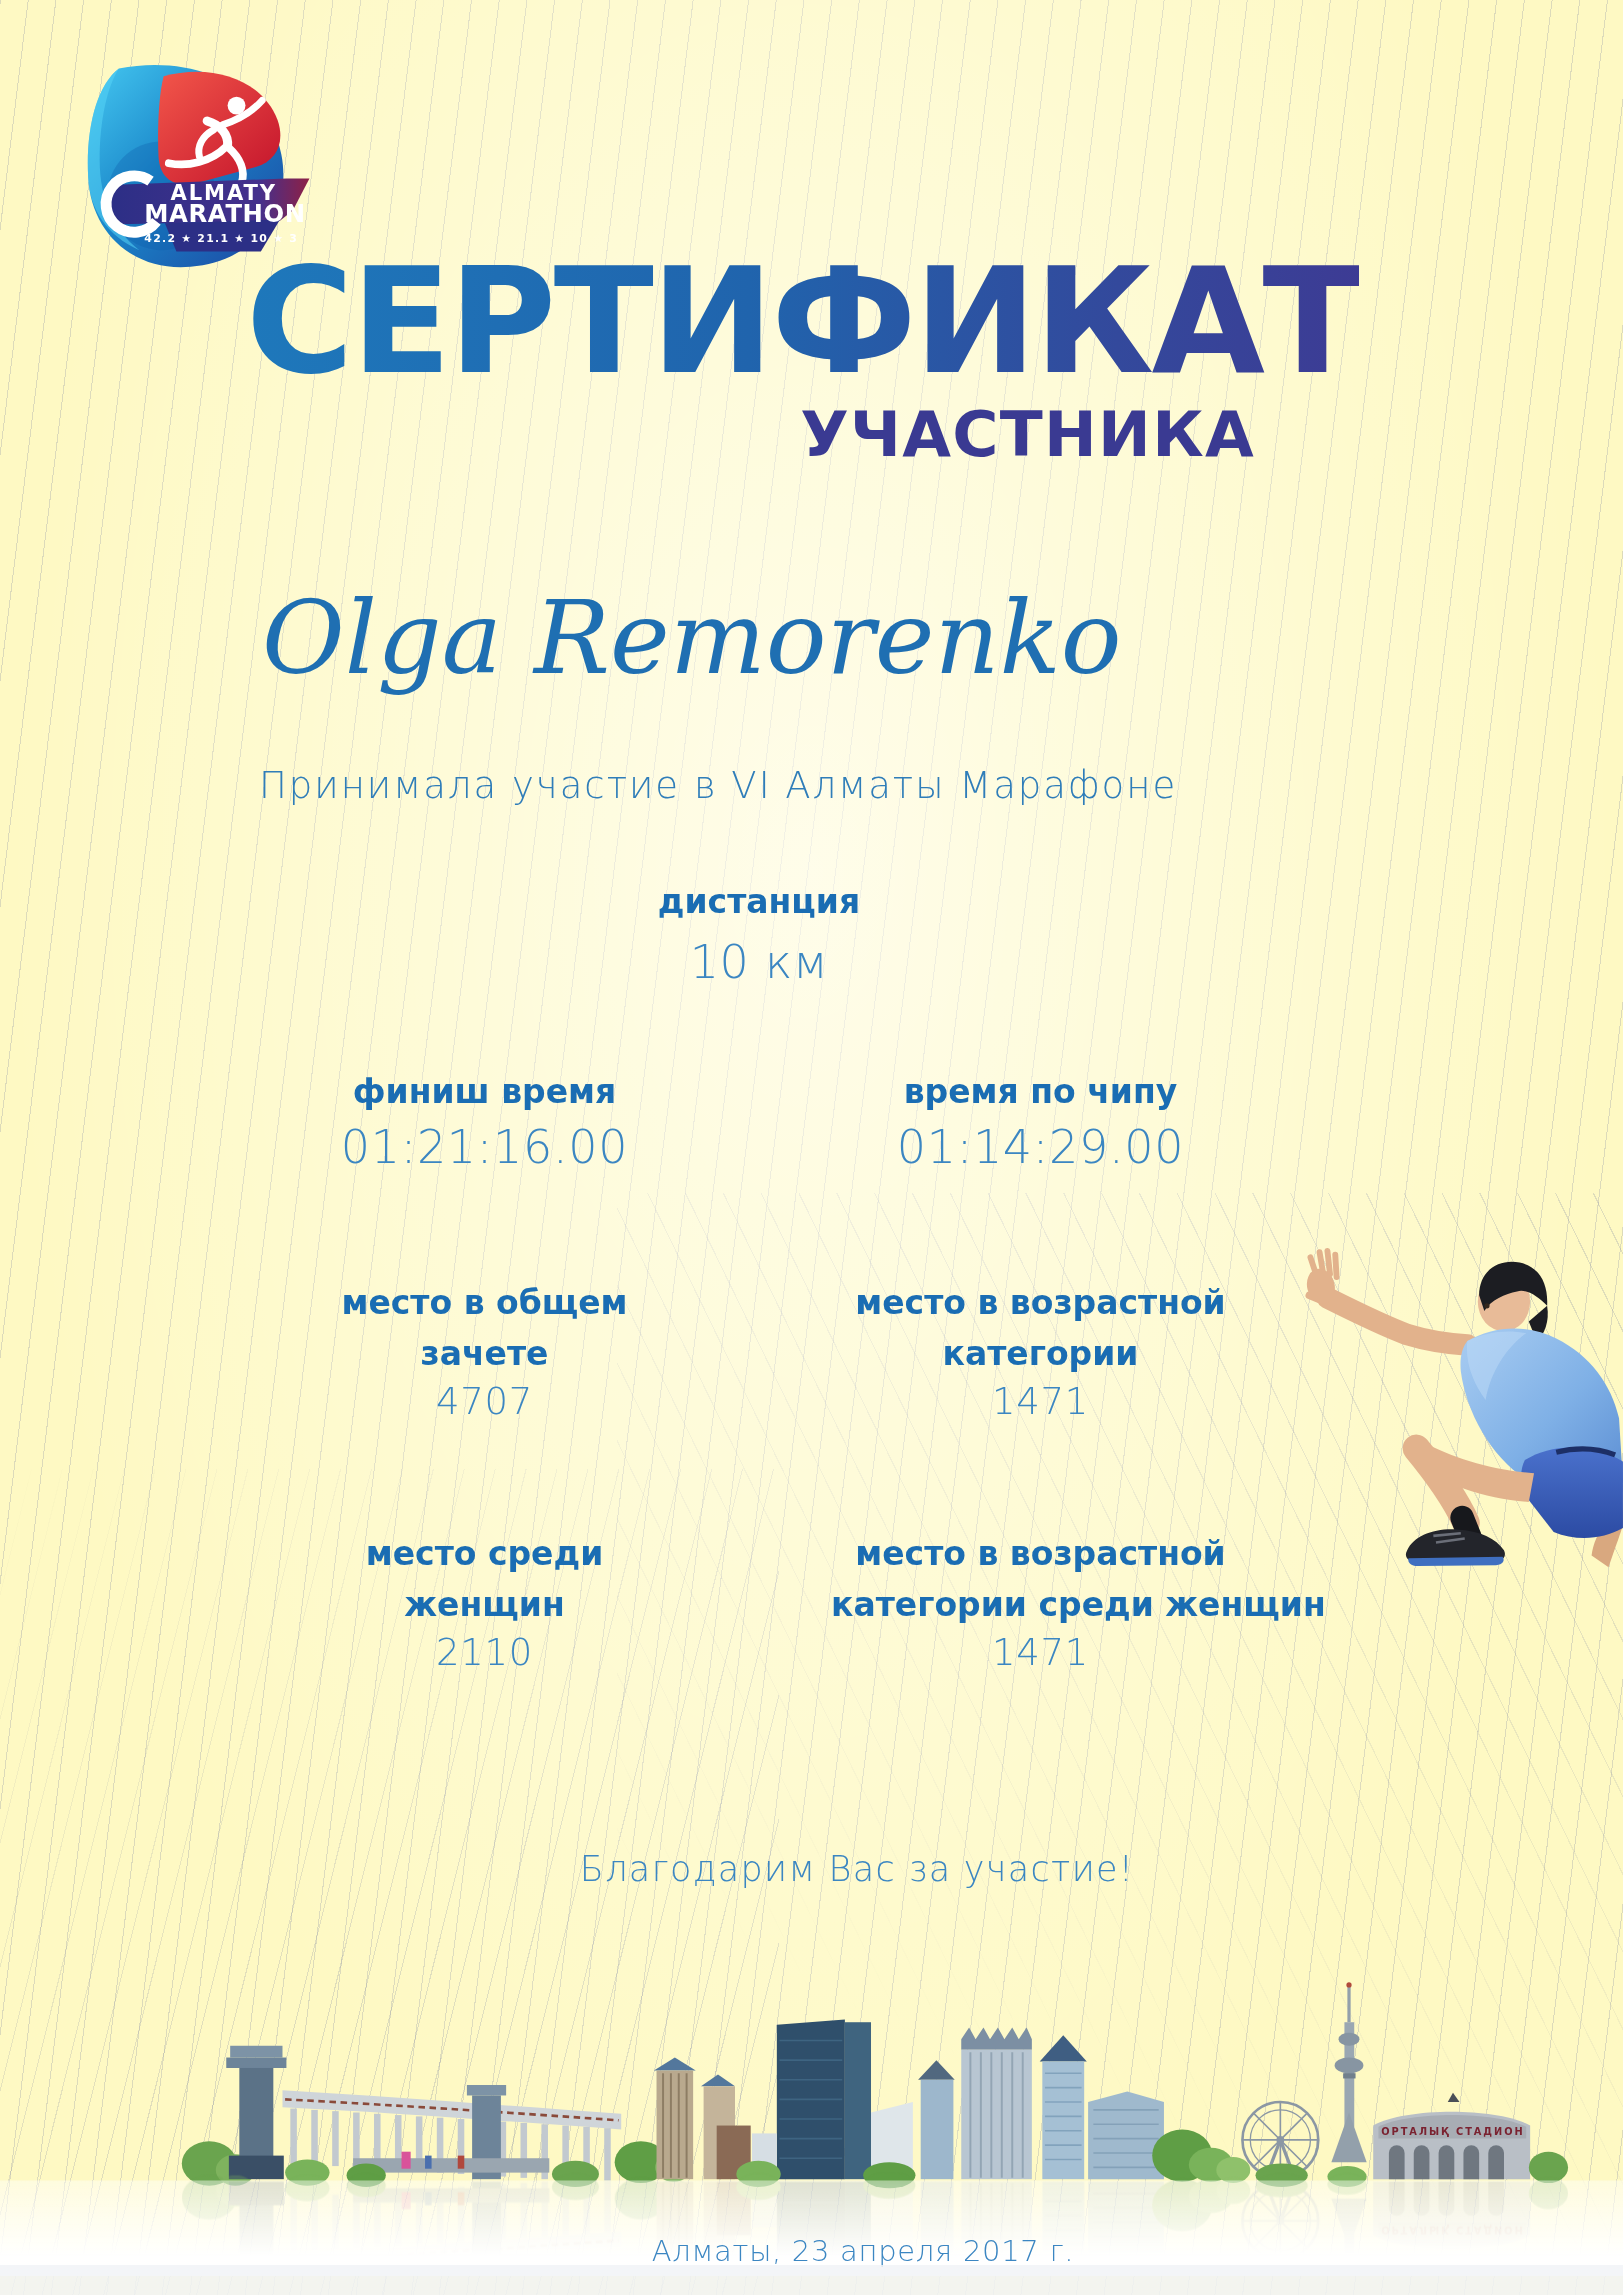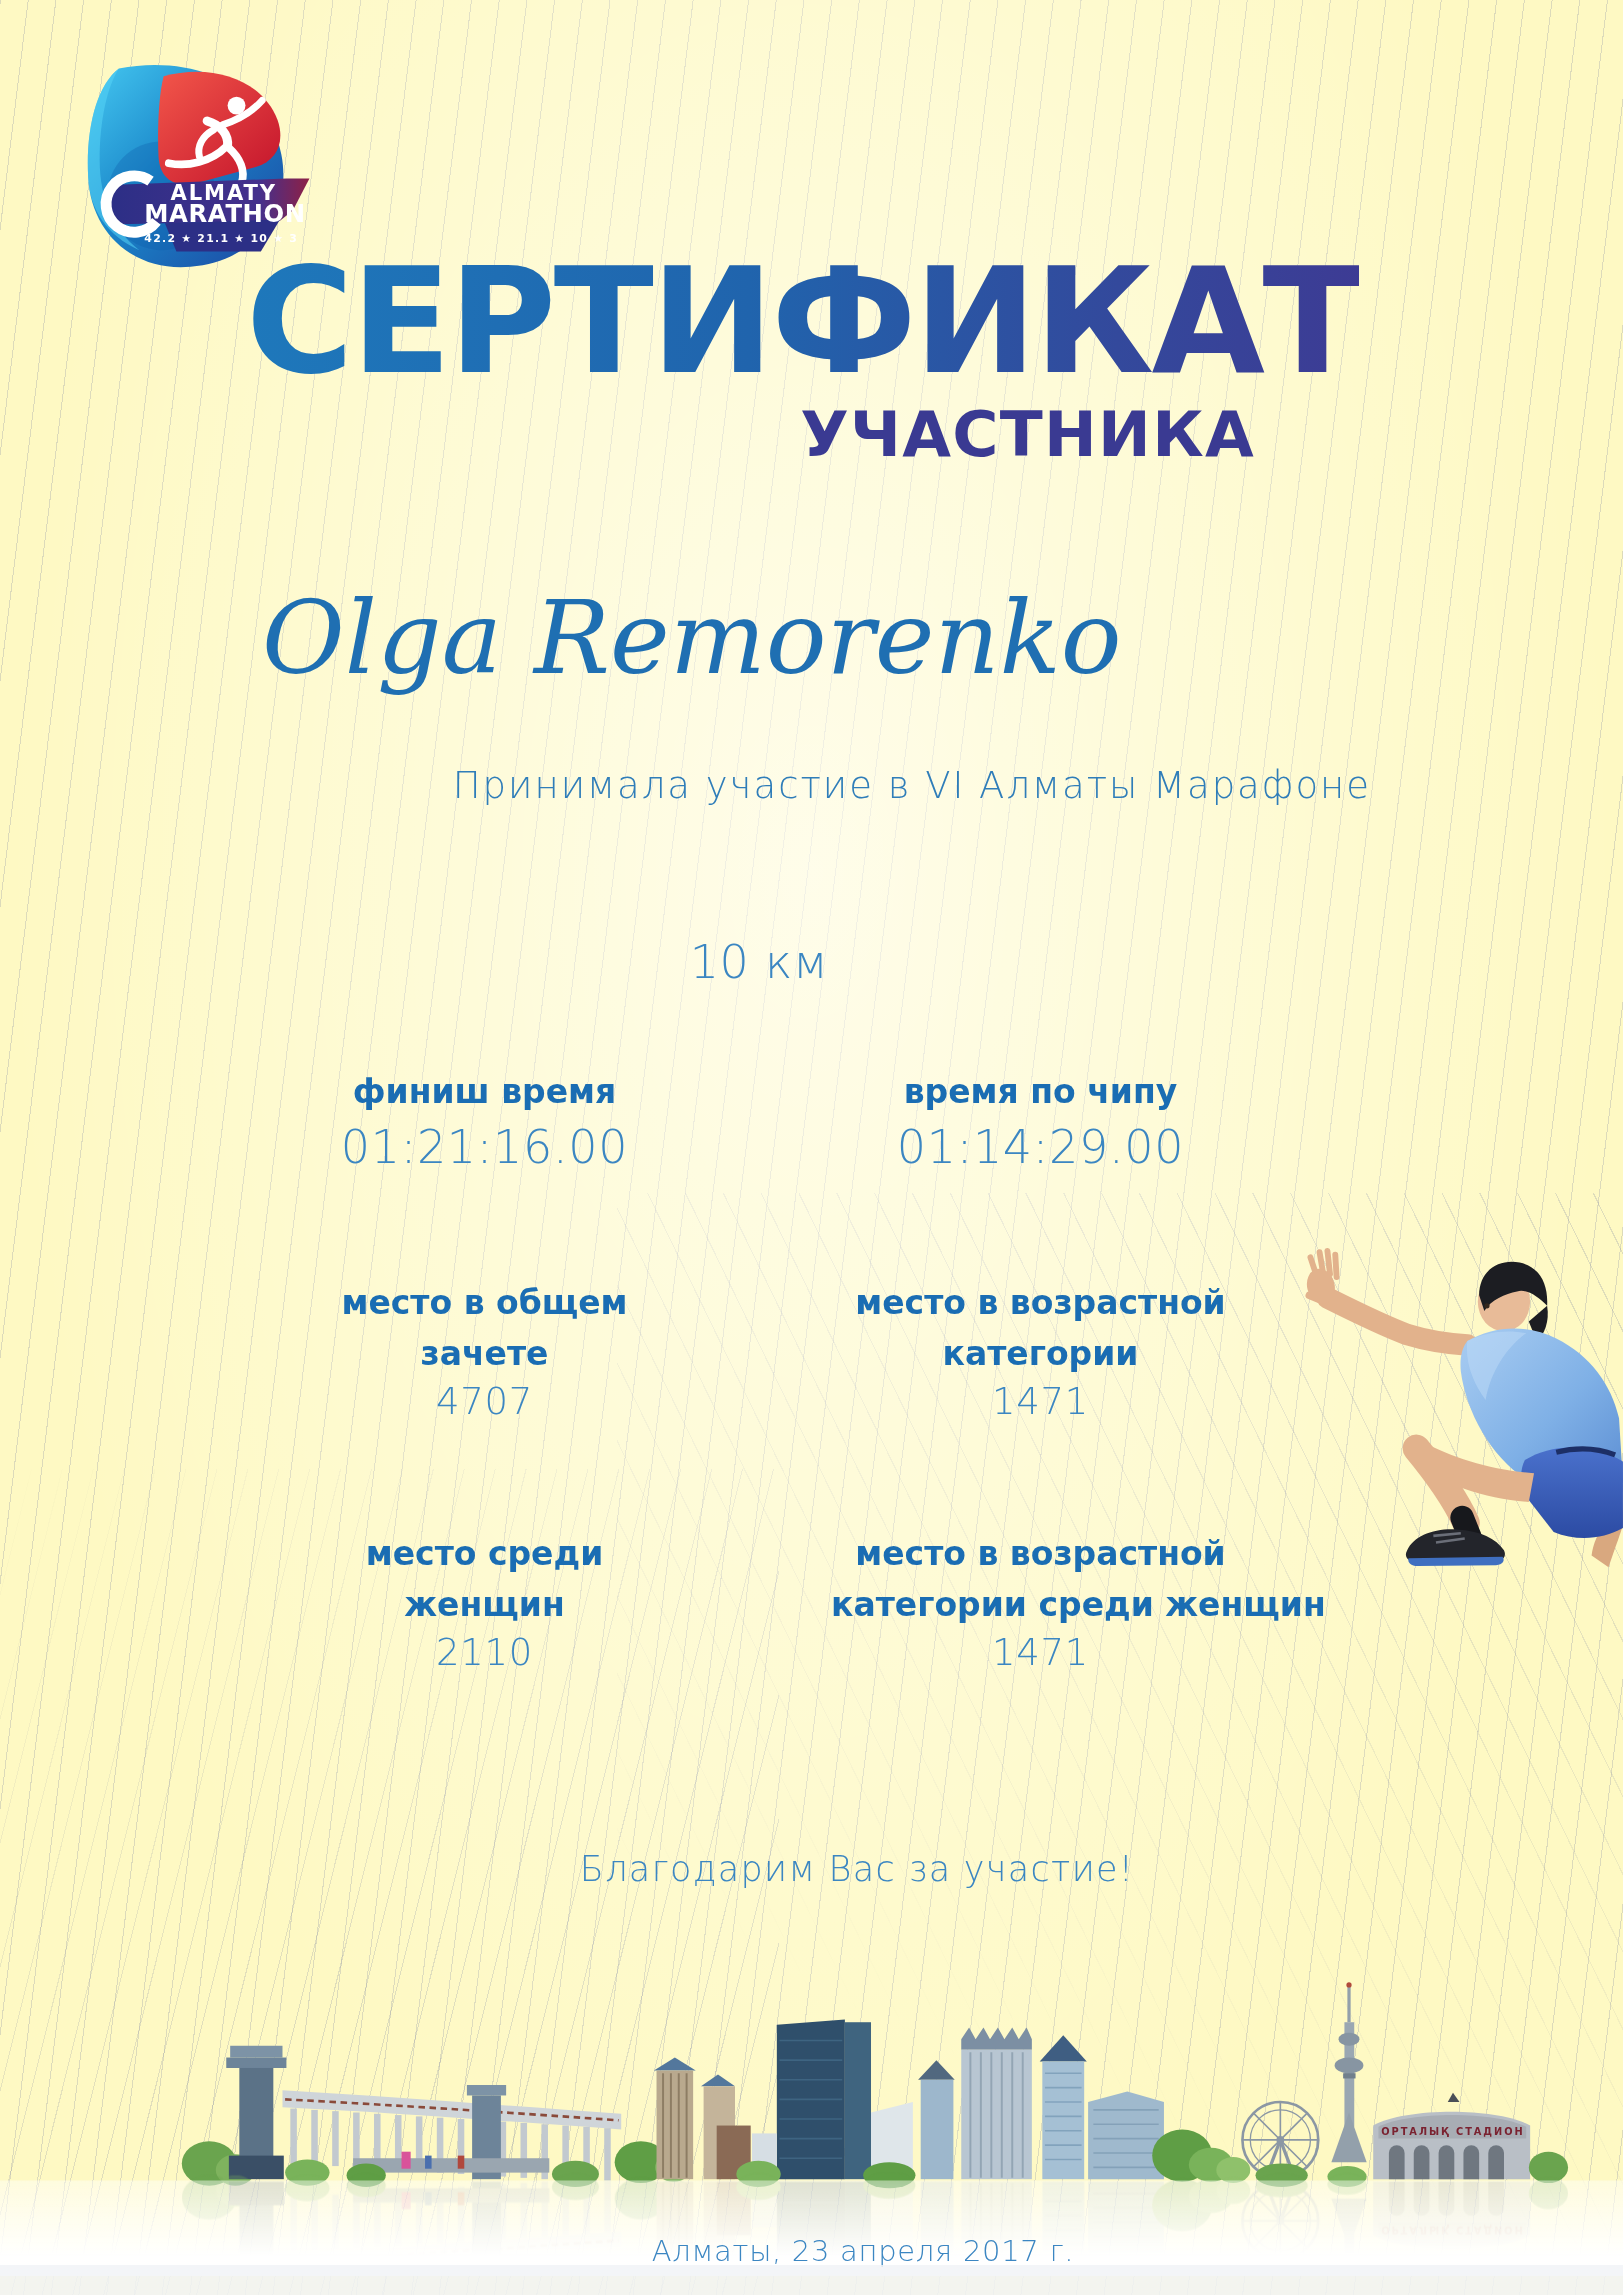--- a/index.html
+++ b/index.html
@@ -28,21 +28,21 @@
   .subtitle{
     left:634px;top:398px;width:621px;text-align:right;
     font-size:63px;font-weight:800;letter-spacing:1.3px;color:#3a3a92;
   }
   .name{
     left:262px;top:579px;width:1112px;text-align:left;
     font-family:"DejaVu Serif","Liberation Serif",cursive,serif;
     font-style:italic;font-weight:500;font-size:101px;color:#1f6fb2;
   }
   .participation{
-    left:259px;top:764px;width:1112px;text-align:right;
+    left:259px;top:764px;width:1112px;text-align:left;
     font-size:37px;font-weight:300;letter-spacing:2px;color:#2f7db9;
   }
   .stat-label{font-size:33px;font-weight:700;color:#1a6db3;letter-spacing:0;}
   .stat-label .lbl-line{display:block;line-height:51px;white-space:nowrap;}
   .stat-value{font-weight:300;color:#3b86c2;white-space:nowrap;letter-spacing:0.7px;}
   .v-time{font-size:46px;}
   .v-num{font-size:37px;}
   .dist-label{left:203px;top:882px;width:1112px;}
   .dist-value{left:203px;top:935px;width:1112px;font-size:46px;}
   .col-l{left:275px;width:419px;}
@@ -118,20 +118,21 @@
       </linearGradient>
     </defs>
     <text x="850" y="180" text-anchor="middle" font-size="225" font-weight="800" letter-spacing="-4" fill="url(#titleGrad)">СЕРТИФИКАТ</text>
   </svg>
   <div class="abs subtitle">УЧАСТНИКА</div>
 
   <div class="abs name">Olga Remorenko</div>
 
   <div class="abs participation">Принимала участие в VI Алматы Марафоне</div>
 
+  <div class="abs center stat-label dist-label">дистанция</div>
   <div class="abs center stat-value dist-value">10 км</div>
 
   <div class="abs center stat-label col-l" style="top:1066px">
     <span class="lbl-line">финиш время</span>
   </div>
   <div class="abs center stat-value v-time col-l" style="top:1120px">01:21:16.00</div>
   <div class="abs center stat-label col-r" style="top:1066px">
     <span class="lbl-line">время по чипу</span>
   </div>
   <div class="abs center stat-value v-time col-r" style="top:1120px">01:14:29.00</div>

